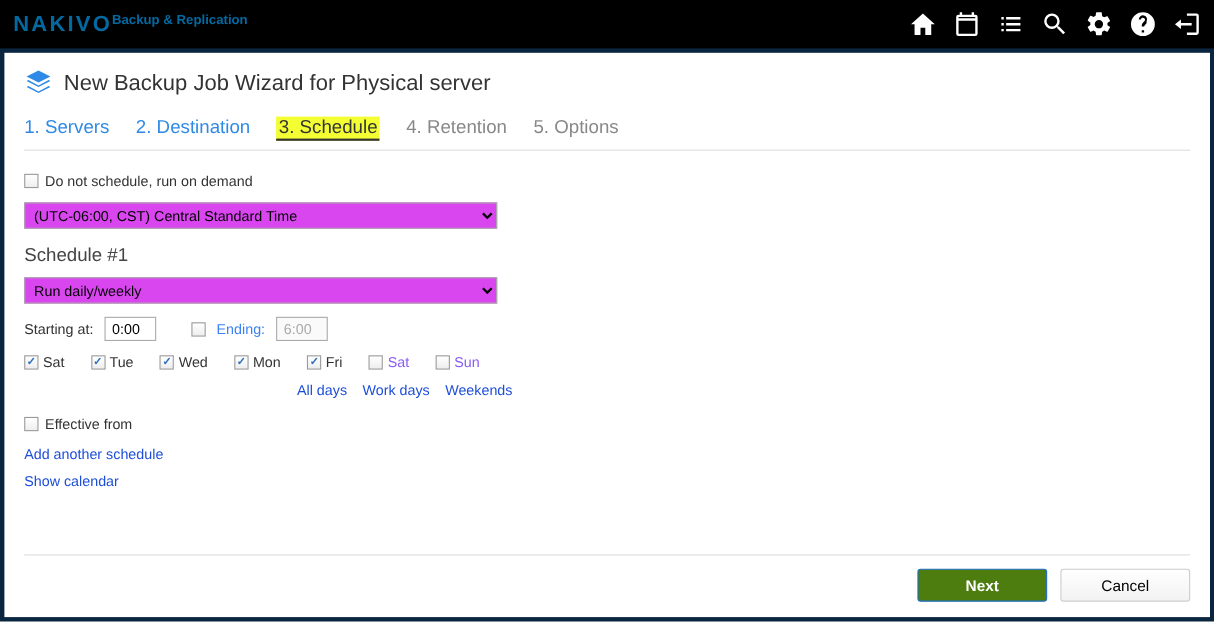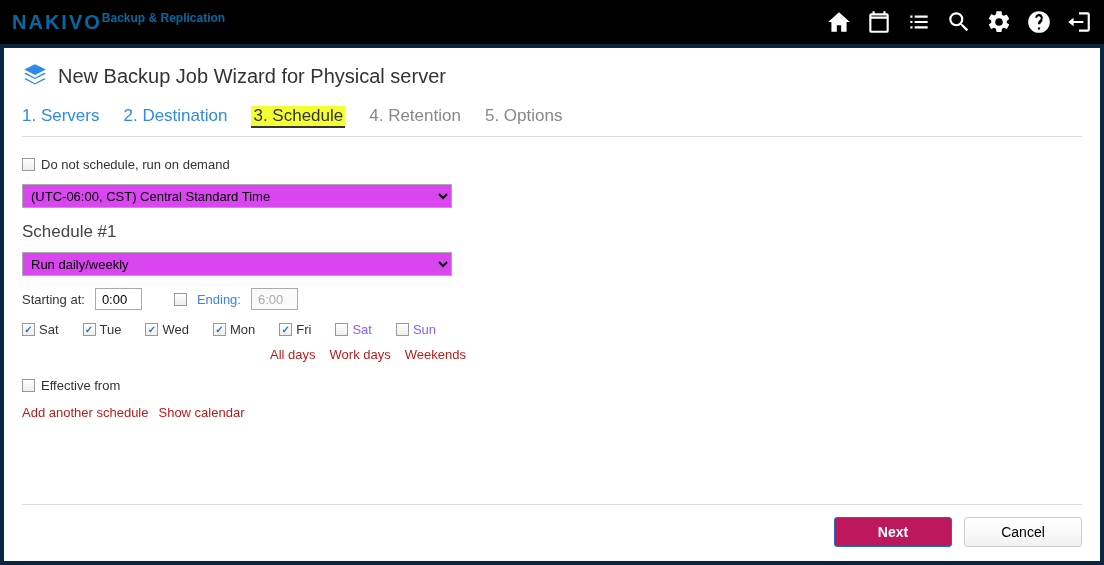--- a/index.html
+++ b/index.html
@@ -23,25 +23,25 @@
   .checkbox.checked::after { content: "✓"; font-size: 10px; color: #2e6fbf; font-weight: bold; line-height: 1; }
   select, .select-like { width: 430px; height: 24px; border: 1px solid #aaa; font-size: 13px; padding: 2px 4px; background: #d946ef; }
   .section-title { font-size: 17px; color: #444; margin: 14px 0 10px 0; }
   .time-input { width: 47px; height: 22px; border: 1px solid #aaa; padding: 2px 6px; font-size: 13px; }
   .time-input:disabled { color: #aaa; }
   .label-muted { color: #3b82f6; }
   .days-row { display: flex; gap: 24px; align-items: center; margin-bottom: 10px; }
   .day { display: flex; align-items: center; gap: 4px; }
   .day.weekend span:last-child { color: #8b5cf6; }
   .preset-links { display: flex; gap: 14px; margin-left: 248px; margin-bottom: 16px; }
-  .link { color: #b91c1c; cursor: pointer; font-size: 13px; }
-  .action-links { display: flex; flex-direction: row; gap: 10px; margin-top: 6px; }
+  .link { color: #1d4ed8; cursor: pointer; font-size: 13px; }
+  .action-links { display: flex; flex-direction: column; gap: 10px; margin-top: 6px; }
   .footer-bar { position: absolute; left: 18px; right: 18px; bottom: 14px; border-top: 1px solid #ddd; padding-top: 12px; display: flex; justify-content: flex-end; gap: 12px; }
   .btn { width: 118px; height: 30px; border-radius: 3px; font-size: 14px; cursor: pointer; border: 1px solid #ccc; background: linear-gradient(#fff,#f2f2f2); }
-  .btn-primary { background: #be185d; color: #fff; border: 1px solid #1f6fc4; font-weight: bold; }
+  .btn-primary { background: #4d7c0f; color: #fff; border: 1px solid #1f6fc4; font-weight: bold; }
 </style>
 </head>
 <body>
 
 <div class="topbar">
   <div class="logo">
     <span class="logo-main">NAKIVO</span>
     <span class="logo-sub">Backup &amp; Replication</span>
   </div>
   <div class="topbar-icons">

